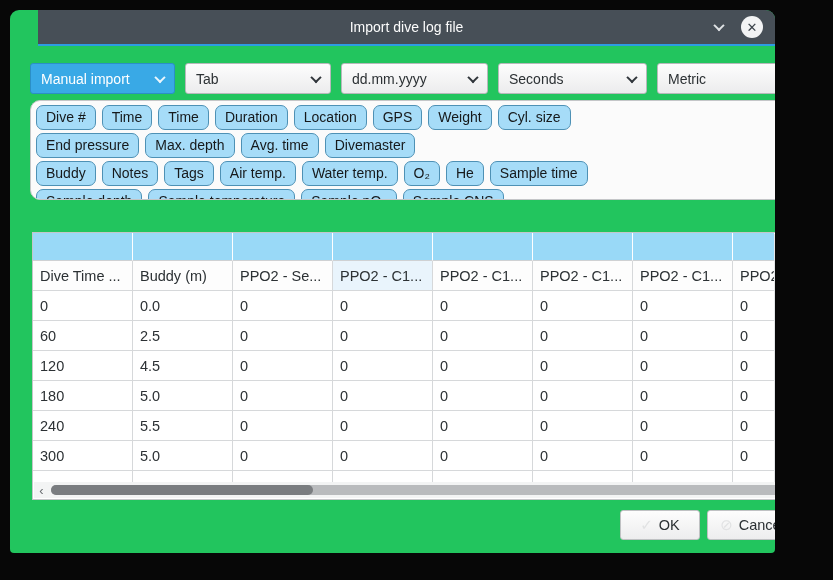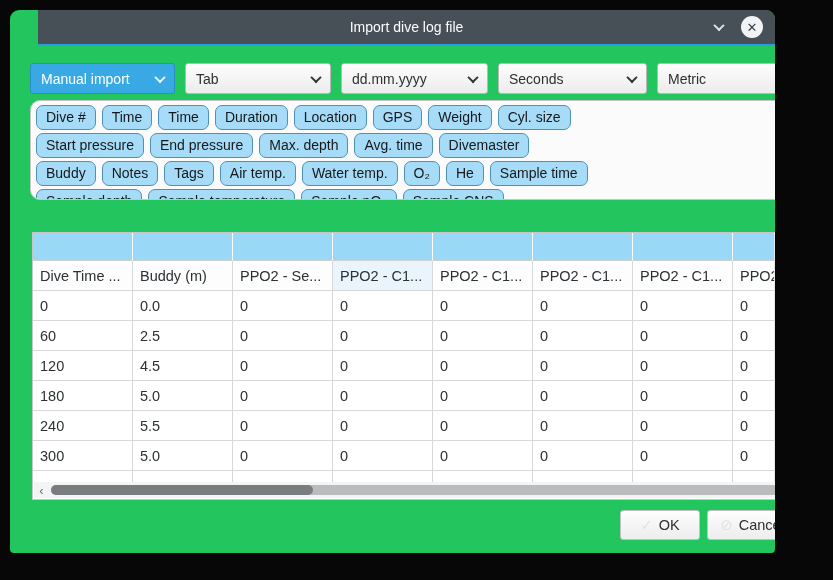--- a/index.html
+++ b/index.html
@@ -129,21 +129,20 @@
         <span class="tag">Dive #</span>
         <span class="tag">Time</span>
         <span class="tag">Time</span>
         <span class="tag">Duration</span>
         <span class="tag">Location</span>
         <span class="tag">GPS</span>
         <span class="tag">Weight</span>
         <span class="tag">Cyl. size</span>
       </div>
       <div class="tagrow">
-        <span class="tag">Start pressure</span>
         <span class="tag">End pressure</span>
         <span class="tag">Max. depth</span>
         <span class="tag">Avg. time</span>
         <span class="tag">Divemaster</span>
       </div>
       <div class="tagrow">
         <span class="tag">Buddy</span>
         <span class="tag">Notes</span>
         <span class="tag">Tags</span>
         <span class="tag">Air temp.</span>

